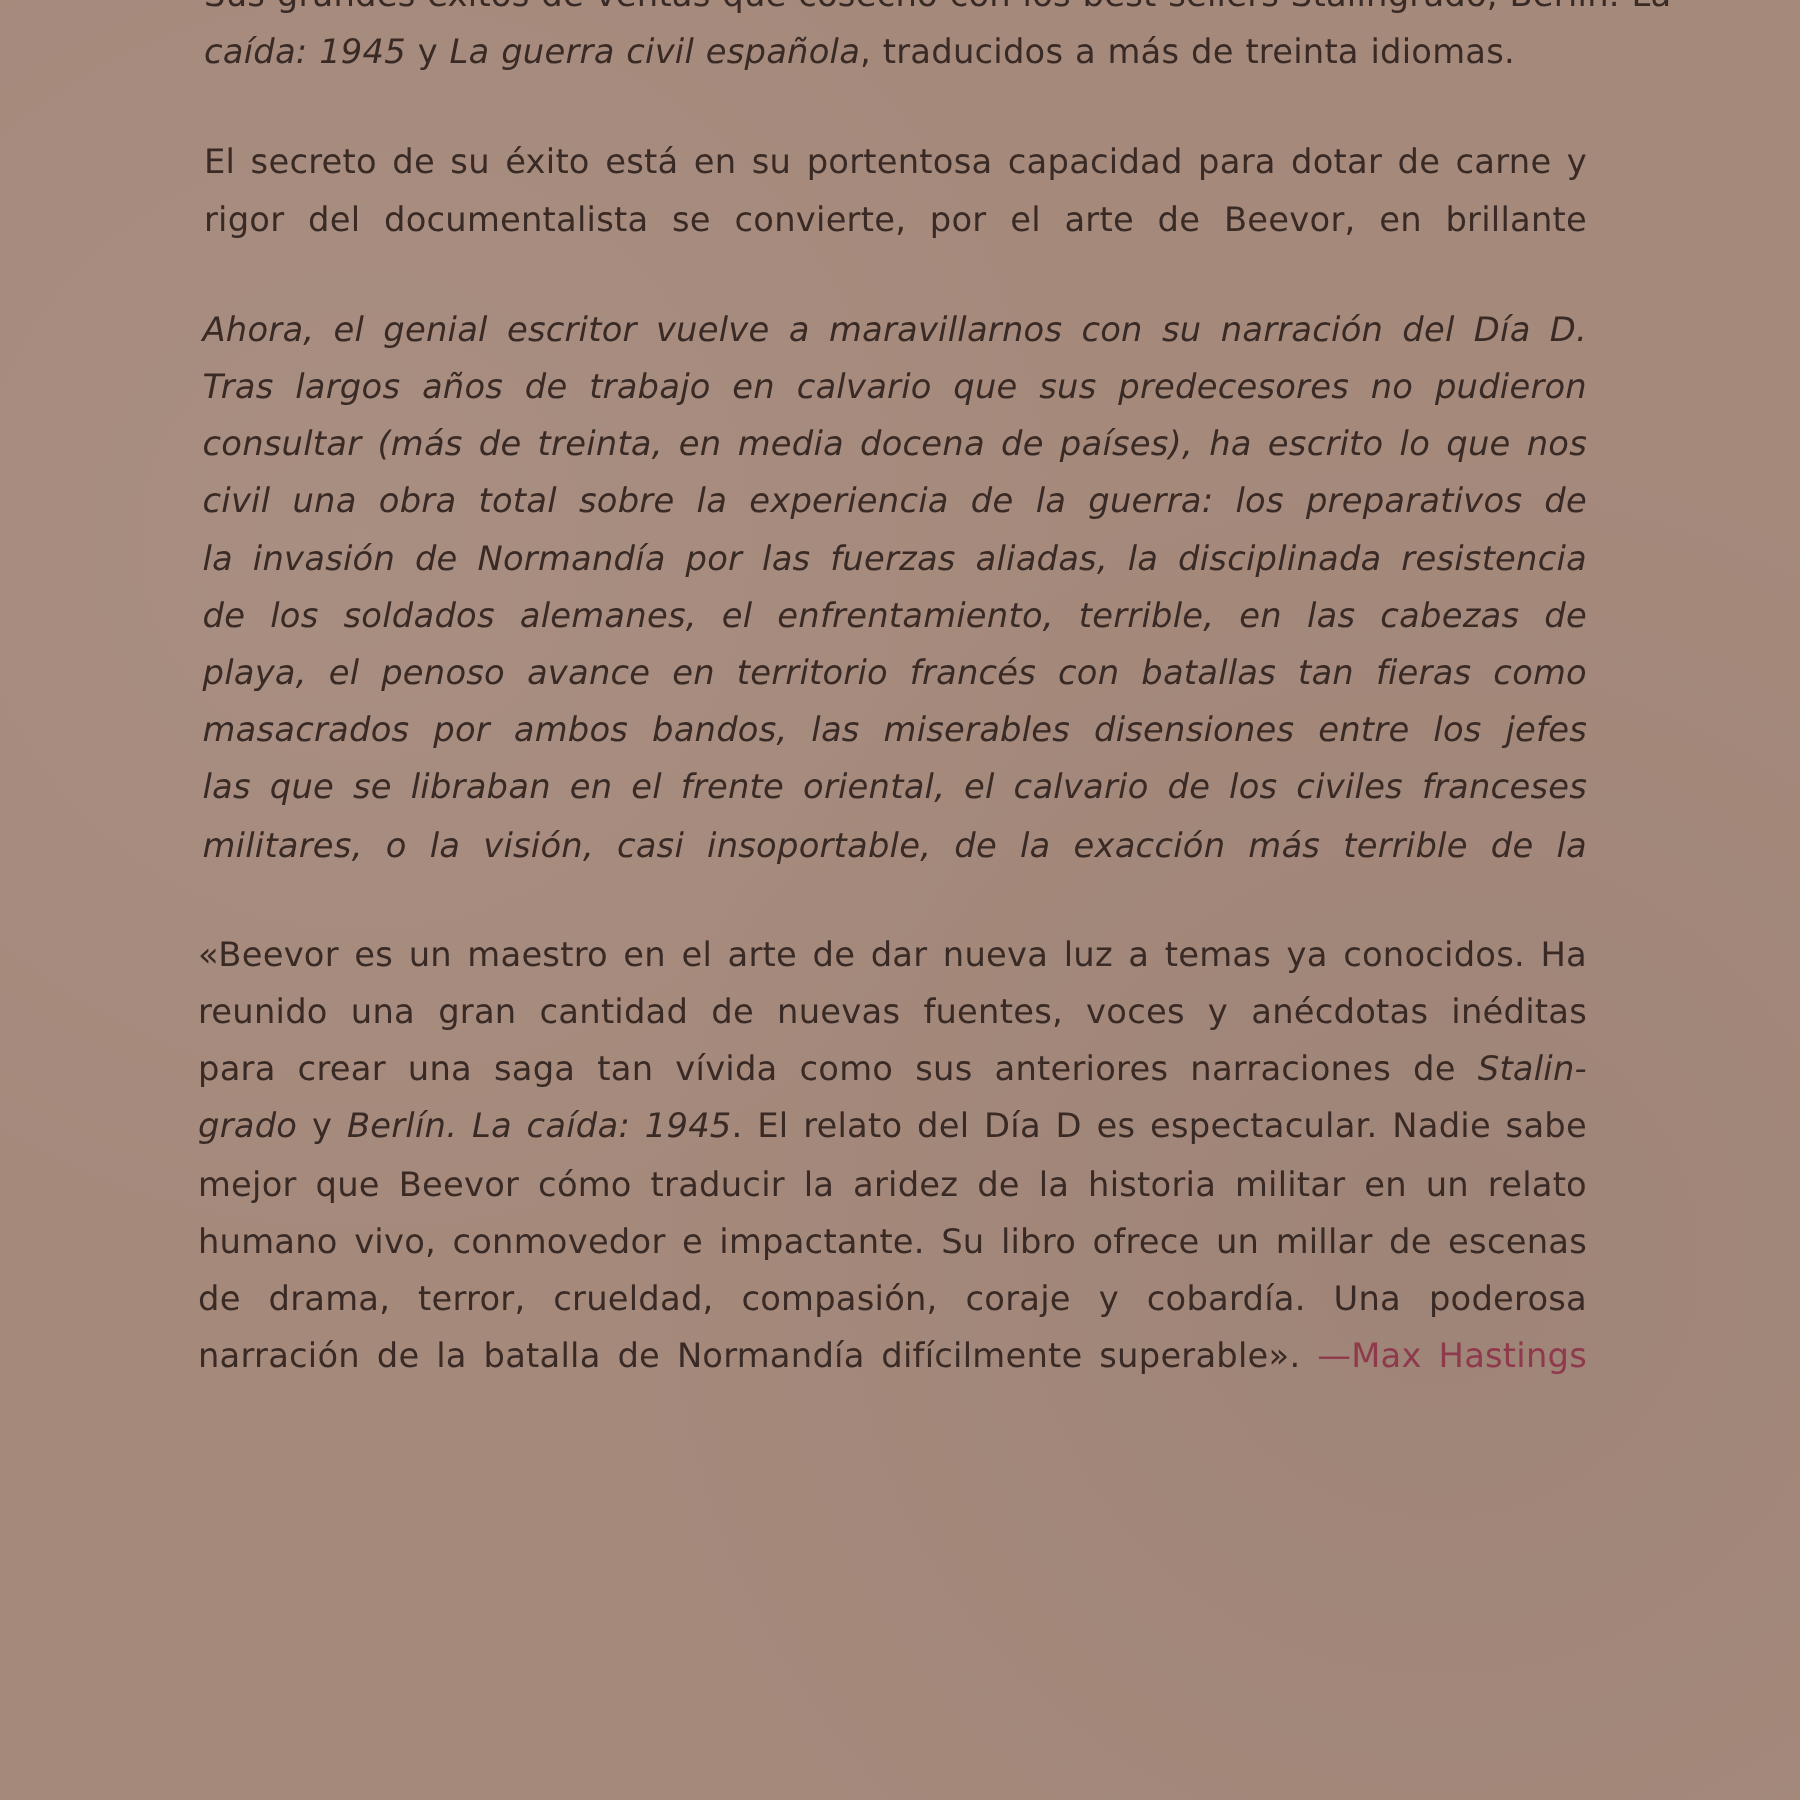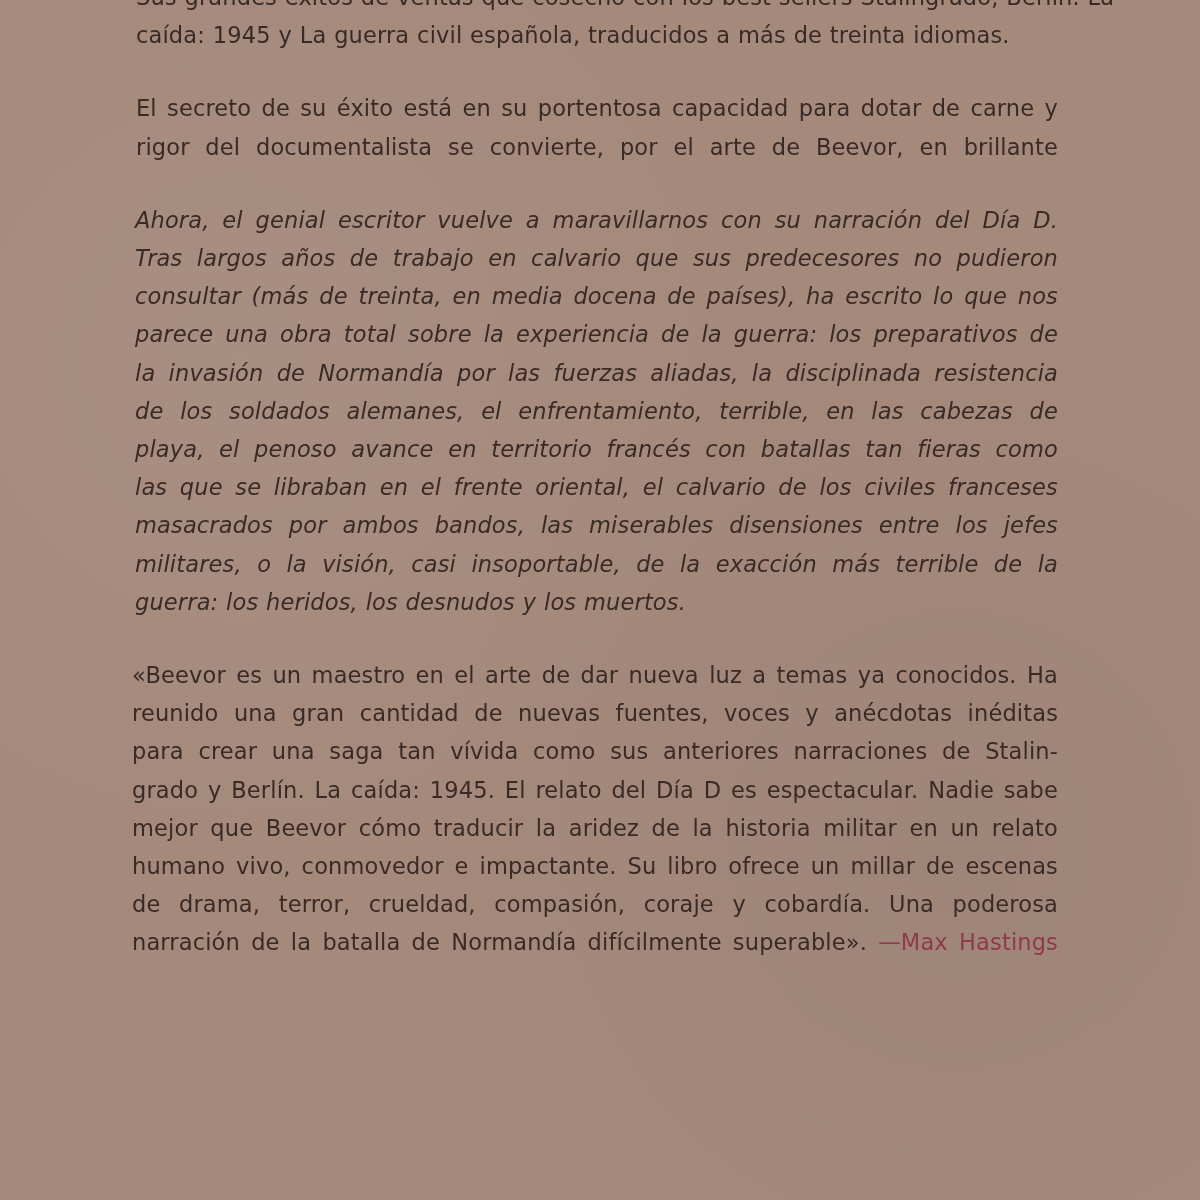--- a/index.html
+++ b/index.html
@@ -34,20 +34,21 @@
     .line {
       display: block;
       white-space: nowrap;
       text-align: justify;
       text-align-last: justify;
     }
     .line.last {
       text-align-last: left;
     }
     .it {
+      font-style: italic;
     }
     .author {
       color: #8e3a4c;
     }
     .p1 { }
     .p2 { margin-top: 0; }
     .p3 { margin-left: -1px; font-style: italic; }
     .p4 { margin-left: -4px; }
   </style>
 </head>
@@ -62,28 +63,27 @@
 
   <p class="para p2">
     <span class="line">El secreto de su éxito está en su portentosa capacidad para dotar de carne y</span>
     <span class="line">rigor del documentalista se convierte, por el arte de Beevor, en brillante</span>
   </p>
 
   <p class="para p3">
     <span class="line">Ahora, el genial escritor vuelve a maravillarnos con su narración del Día D.</span>
     <span class="line">Tras largos años de trabajo en calvario que sus predecesores no pudieron</span>
     <span class="line">consultar (más de treinta, en media docena de países), ha escrito lo que nos</span>
-    <span class="line">parece una obra total sobre la experiencia de la guerra: los preparativos de</span>
+    <span class="line">civil una obra total sobre la experiencia de la guerra: los preparativos de</span>
     <span class="line">la invasión de Normandía por las fuerzas aliadas, la disciplinada resistencia</span>
     <span class="line">de los soldados alemanes, el enfrentamiento, terrible, en las cabezas de</span>
     <span class="line">playa, el penoso avance en territorio francés con batallas tan fieras como</span>
+    <span class="line">masacrados por ambos bandos, las miserables disensiones entre los jefes</span>
     <span class="line">las que se libraban en el frente oriental, el calvario de los civiles franceses</span>
-    <span class="line">masacrados por ambos bandos, las miserables disensiones entre los jefes</span>
     <span class="line">militares, o la visión, casi insoportable, de la exacción más terrible de la</span>
-    <span class="line last">guerra:  los heridos, los desnudos y los muertos.</span>
   </p>
 
   <p class="para p4">
     <span class="line">«Beevor es un maestro en el arte de dar nueva luz a temas ya conocidos. Ha</span>
     <span class="line">reunido una gran cantidad de nuevas fuentes, voces y anécdotas inéditas</span>
     <span class="line"><span>para crear una saga tan vívida como sus anteriores narraciones de </span><span class="it">Stalin-</span></span>
     <span class="line"><span class="it">grado</span><span> y </span><span class="it">Berlín. La caída: 1945</span><span>. El relato del Día D es espectacular. Nadie sabe</span></span>
     <span class="line">mejor que Beevor cómo traducir la aridez de la historia militar en un relato</span>
     <span class="line">humano vivo, conmovedor e impactante. Su libro ofrece un millar de escenas</span>
     <span class="line">de drama, terror, crueldad, compasión, coraje y cobardía. Una poderosa</span>

